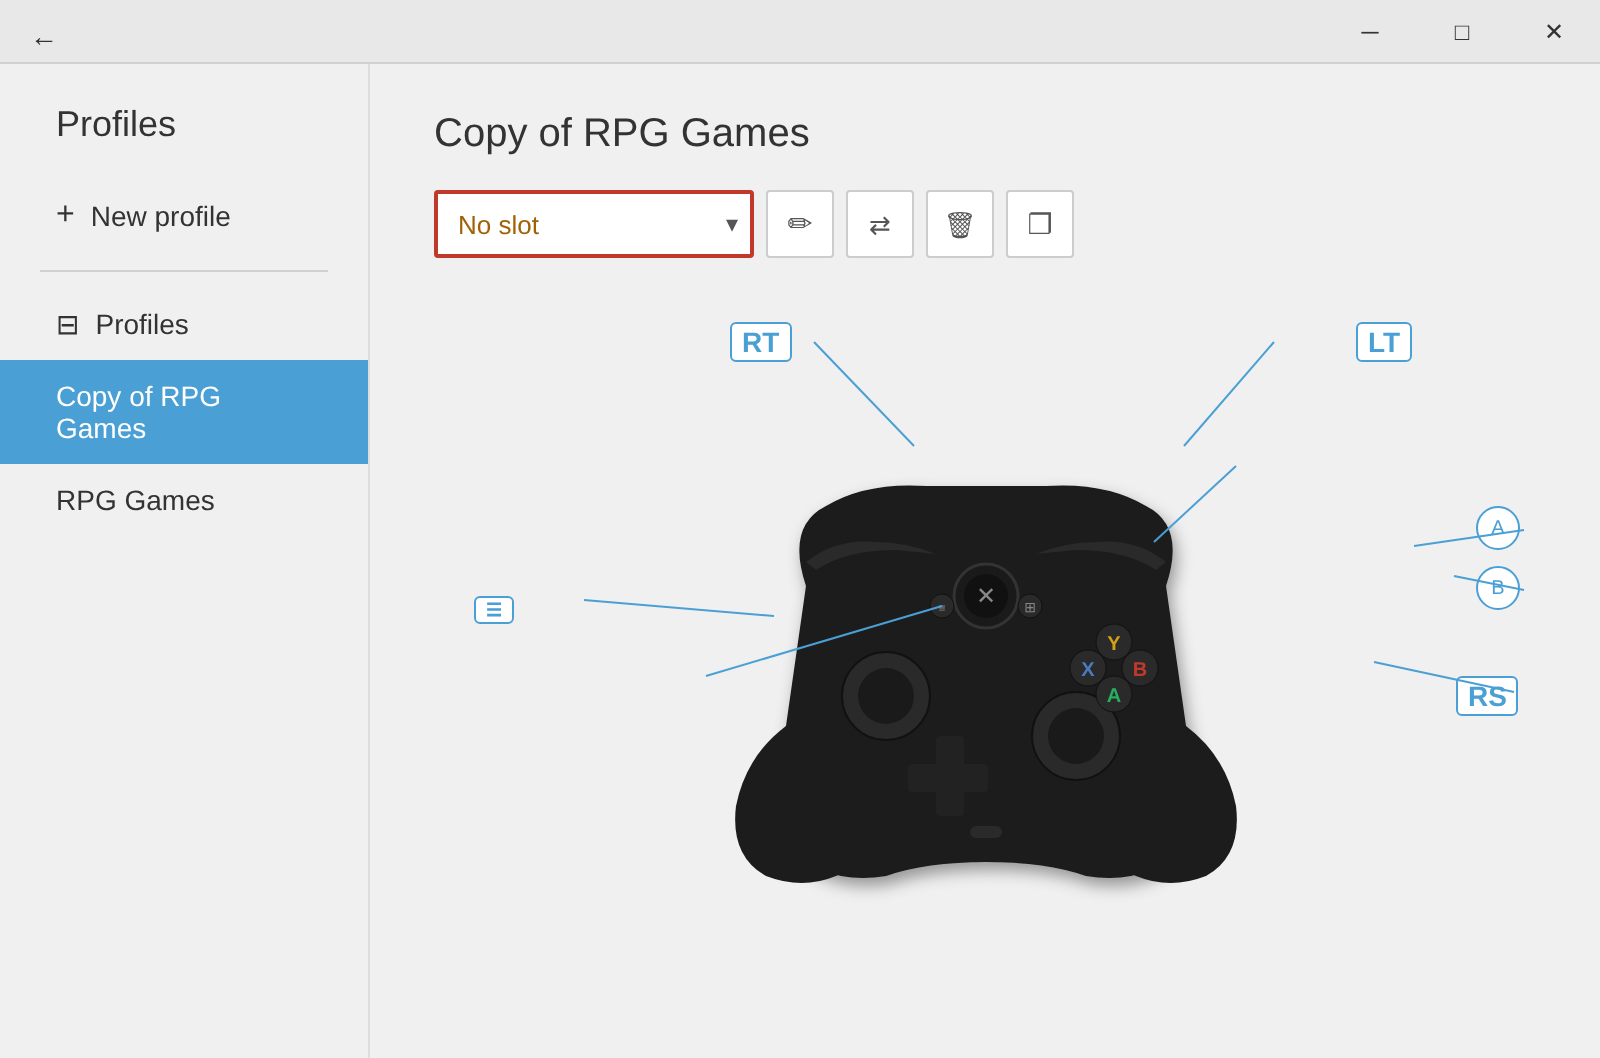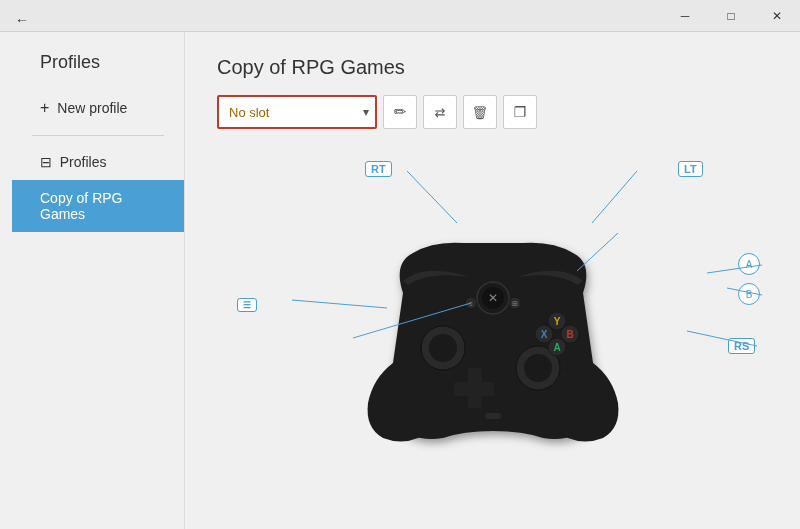--- a/index.html
+++ b/index.html
@@ -53,21 +53,21 @@
     }
     .app-container {
       display: flex;
       flex: 1;
       overflow: hidden;
       background: #f0f0f0;
     }
     .sidebar {
       width: 185px;
       background: #f0f0f0;
-      padding: 20px 0 0 12px;
+      padding: 20px 0 0 0;
       flex-shrink: 0;
       border-right: 1px solid #ddd;
     }
     .sidebar-title {
       font-size: 18px;
       font-weight: 300;
       color: #333;
       padding: 0 0 16px 28px;
     }
     .new-profile-btn {
@@ -163,21 +163,21 @@
       align-items: center;
       justify-content: center;
     }
     
     .label-tag {
       position: absolute;
       background: white;
       border: 1px solid #4a9fd5;
       border-radius: 3px;
       padding: 1px 5px;
-      font-size: 11px;
+      font-size: 14px;
       color: #4a9fd5;
       font-weight: 600;
       white-space: nowrap;
     }
     .label-circle {
       position: absolute;
       width: 22px;
       height: 22px;
       border-radius: 50%;
       border: 1px solid #4a9fd5;
@@ -210,20 +210,23 @@
       <span style="font-size:16px;">+</span>
       <span>New profile</span>
     </div>
     <div class="divider"></div>
     <div class="profile-item">
       <span style="font-size:14px;">⊟</span>
       <span>Profiles</span>
     </div>
     <div class="profile-item active">
       <span>Copy of RPG Games</span>
+    </div>
+    <div class="profile-item">
+      <span>RPG Games</span>
     </div>
   </div>
 
   <div class="main-content">
     <div class="page-title">Copy of RPG Games</div>
 
     <div class="toolbar">
       <div class="slot-select-wrapper">
         <select class="slot-dropdown">
           <option>No slot</option>

